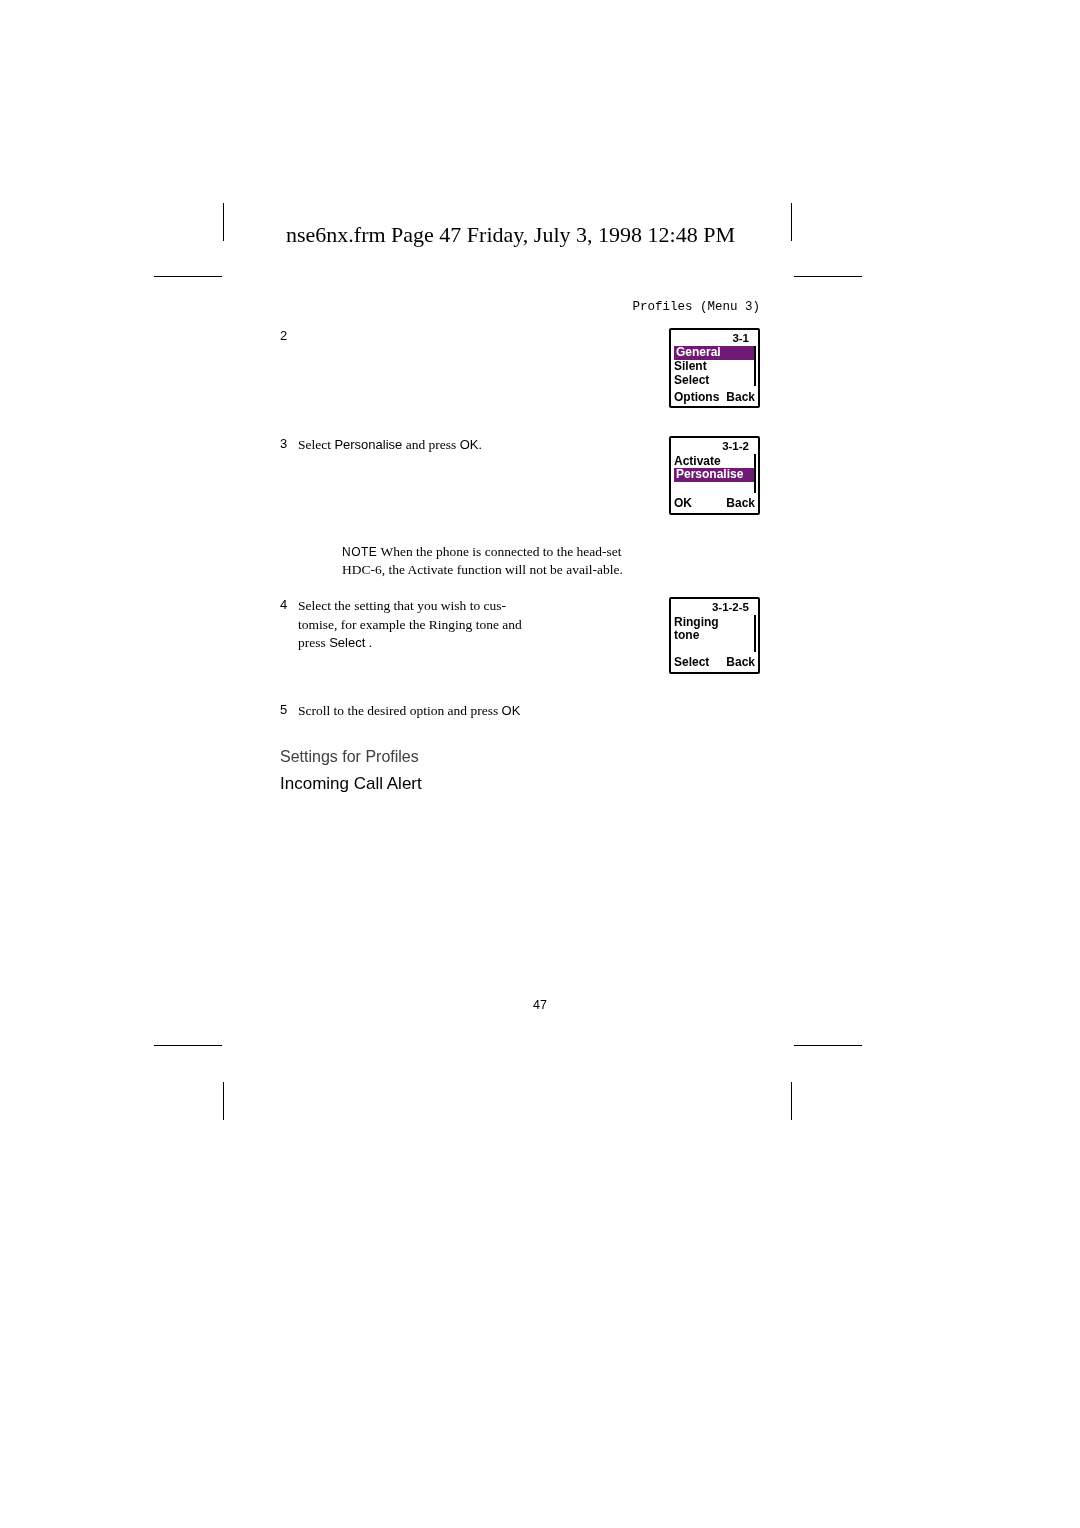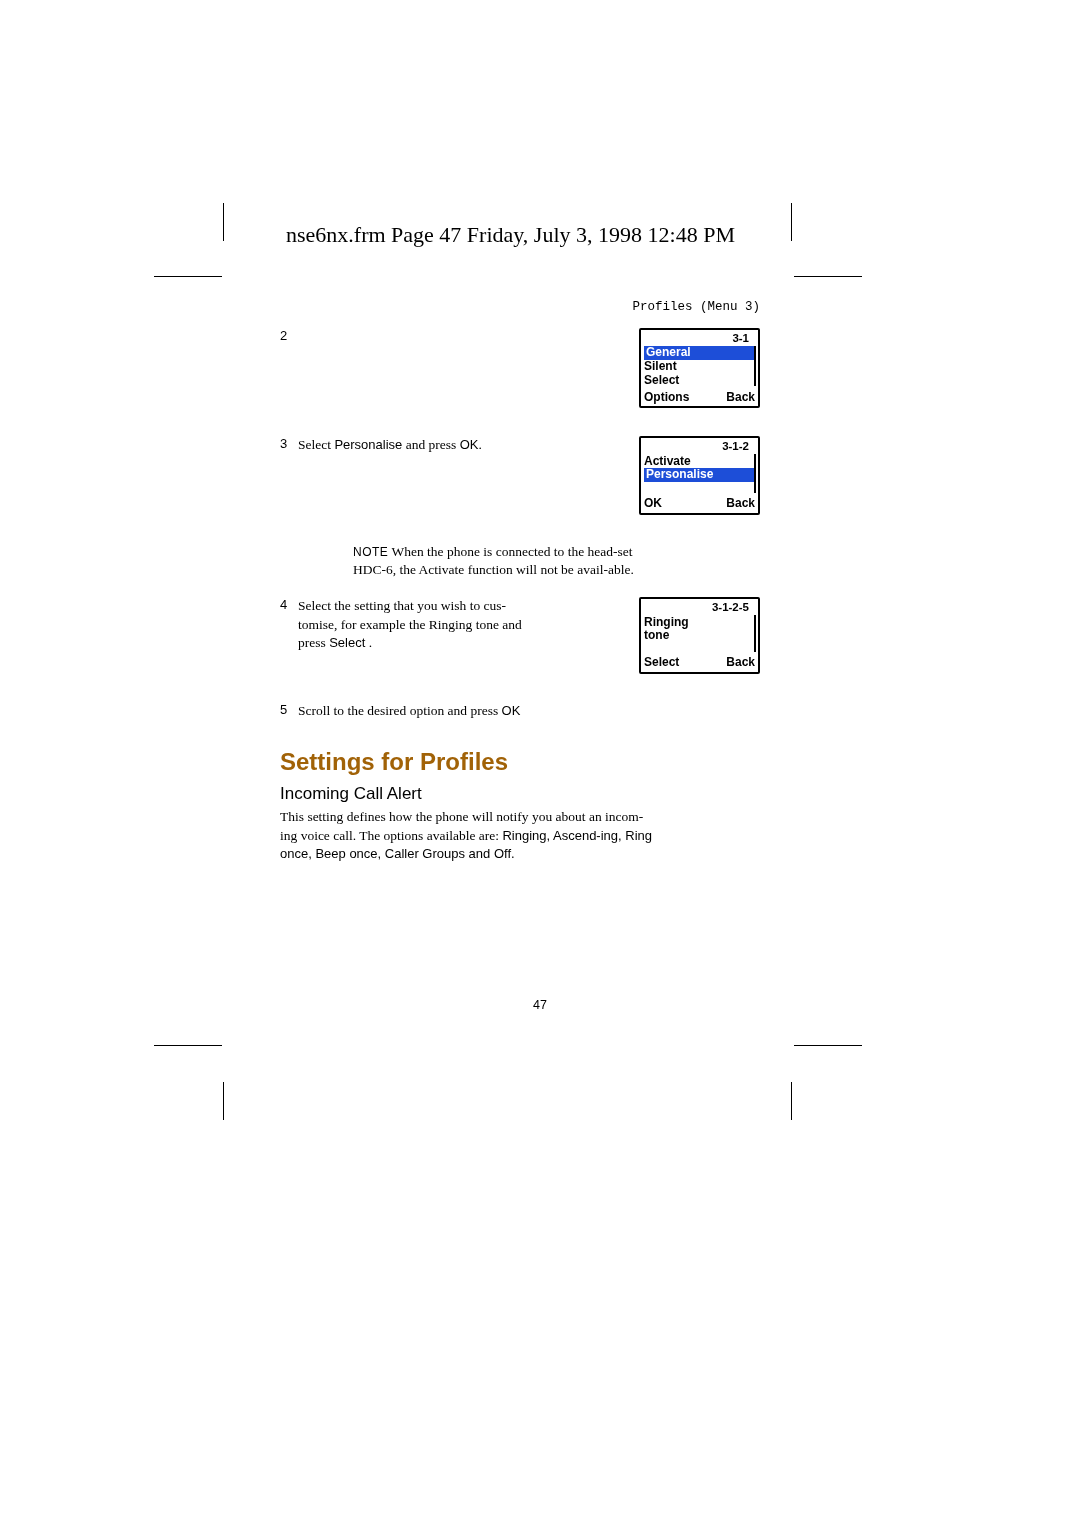--- a/index.html
+++ b/index.html
@@ -57,38 +57,38 @@
     display: flex;
     justify-content: space-between;
     align-items: flex-start;
     margin-bottom: 20px;
   }
   .step-col-text { flex: 1; max-width: 258px; }
   .step-col-text p { margin: 0 0 8px 0; font-size: 13.5px; line-height: 1.35;}
   .screen {
     border: 2.5px solid #000;
     border-radius: 2px;
-    width: 121px;
+    width: 91px;
     font-family: Arial, Helvetica, sans-serif;
     font-weight: bold;
     font-size: 12px;
     line-height: 1.15;
     padding: 2px 3px 2px 3px;
     position: relative;
     margin-bottom: 8px;
     box-sizing: border-box;
   }
   .screen .num {
     text-align: right;
     font-size: 11.5px;
     margin-bottom: 1px;
     padding-right: 6px;
   }
   .screen .hl {
-    background: #1d4ed8;
+    background: #701a75;
     color: #fff;
     display: inline-block;
     padding: 0 2px;
   }
   .screen .row {
     display: block;
     margin: 0;
   }
   .screen .softkeys {
     display: flex;
@@ -114,28 +114,27 @@
   .note-block {
     display: flex;
     align-items: flex-start;
     margin: 18px 0 18px 50px;
     gap: 12px;
   }
   .note-text {
     font-size: 13.5px;
     line-height: 1.35;
     max-width: 310px;
-    margin-left: 11px;
   }
   .note-text .sc { font-variant: small-caps; letter-spacing: 0.5px; font-family: Arial, Helvetica, sans-serif; font-size: 12px; font-weight: normal;}
   h2.section {
     font-family: Arial, Helvetica, sans-serif;
-    font-weight: bold;
-    color: #a16207;
-    font-size: 24px;
+    font-weight: normal;
+    color: #404040;
+    font-size: 16px;
     margin: 28px 0 8px 0;
   }
   h3.sub {
     font-family: Arial, Helvetica, sans-serif;
     font-weight: normal;
     font-size: 17px;
     margin: 6px 0 4px 0;
   }
   p.body {
     font-size: 13.5px;
@@ -302,19 +301,16 @@
 
   <div class="step" style="margin-top:18px;margin-bottom:22px;">
     <div class="step-num">5</div>
     <div class="step-text">
       <span>Scroll to the desired option and press </span><span class="bold">OK</span>
     </div>
   </div>
 
   <h2 class="section">Settings for Profiles</h2>
   <h3 class="sub">Incoming Call Alert</h3>
-  <p class="body">
-    <span>This setting defines how the phone will notify you about an incom-ing voice call. The options available are: </span><span class="bold">Ringing, Ascend-ing, Ring once, Beep once, Caller Groups and Off.</span>
-  </p>
 
 </div>
 
 <div class="page-num">47</div>
 
 </body></html>

